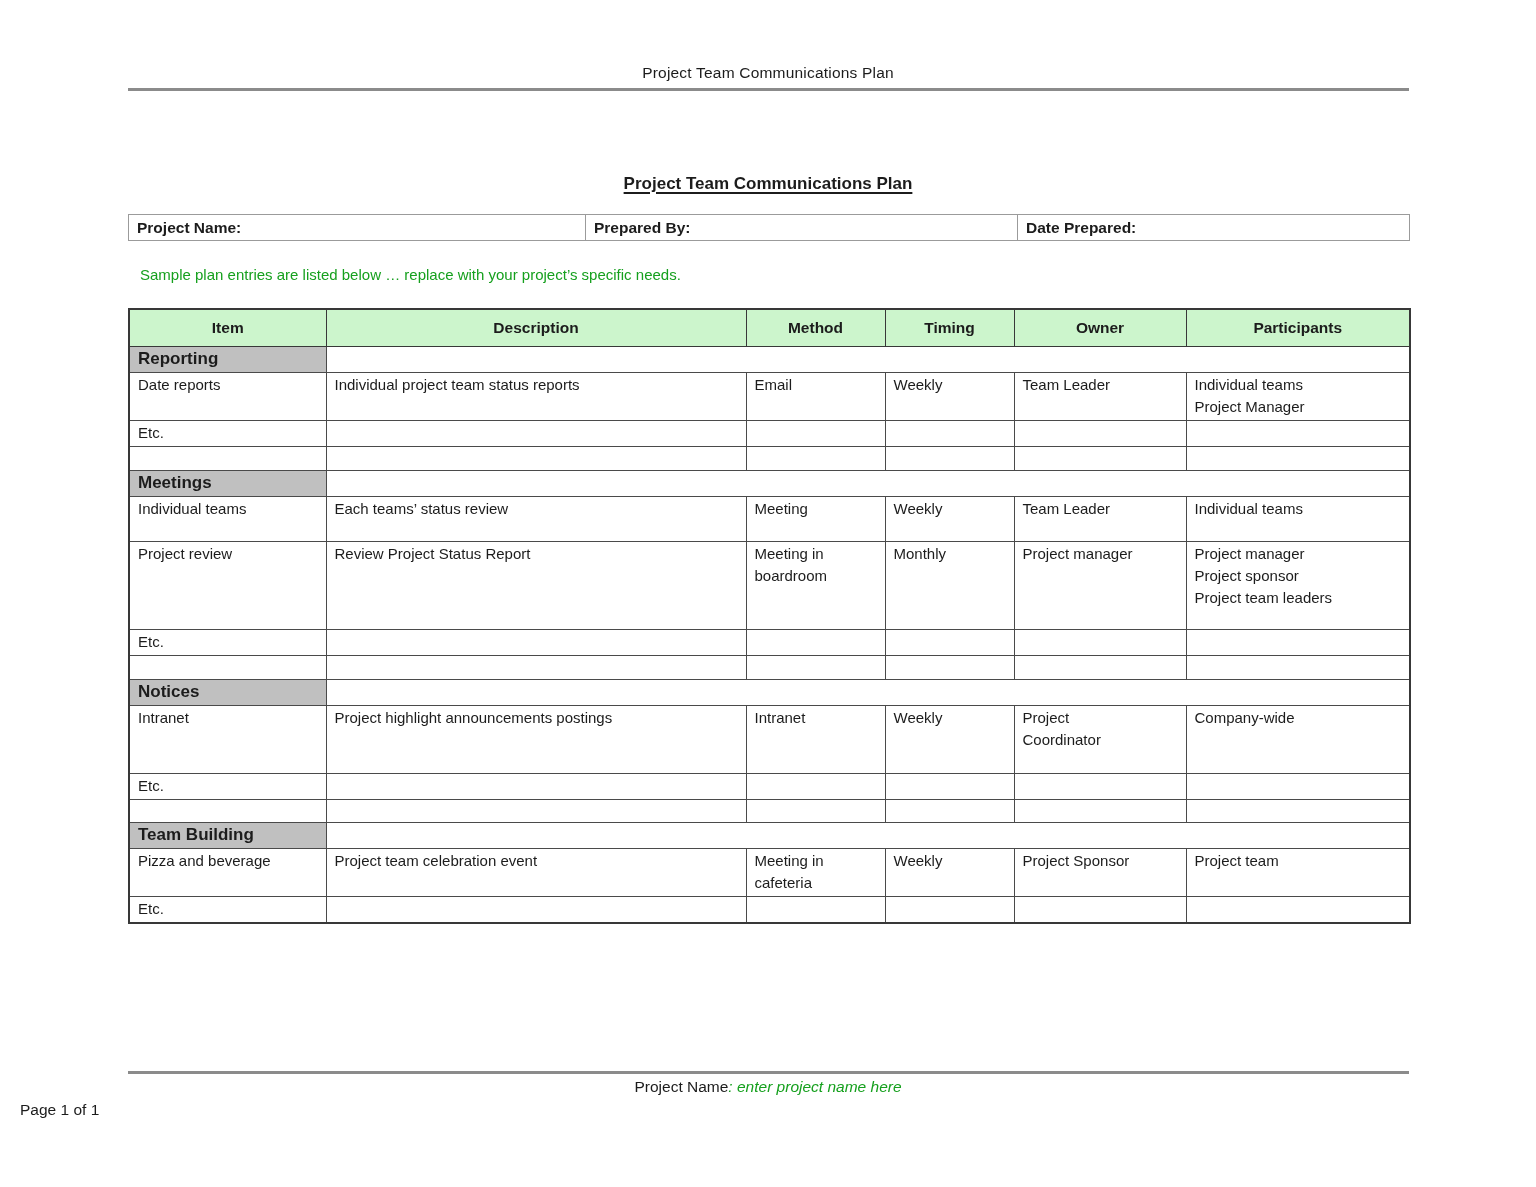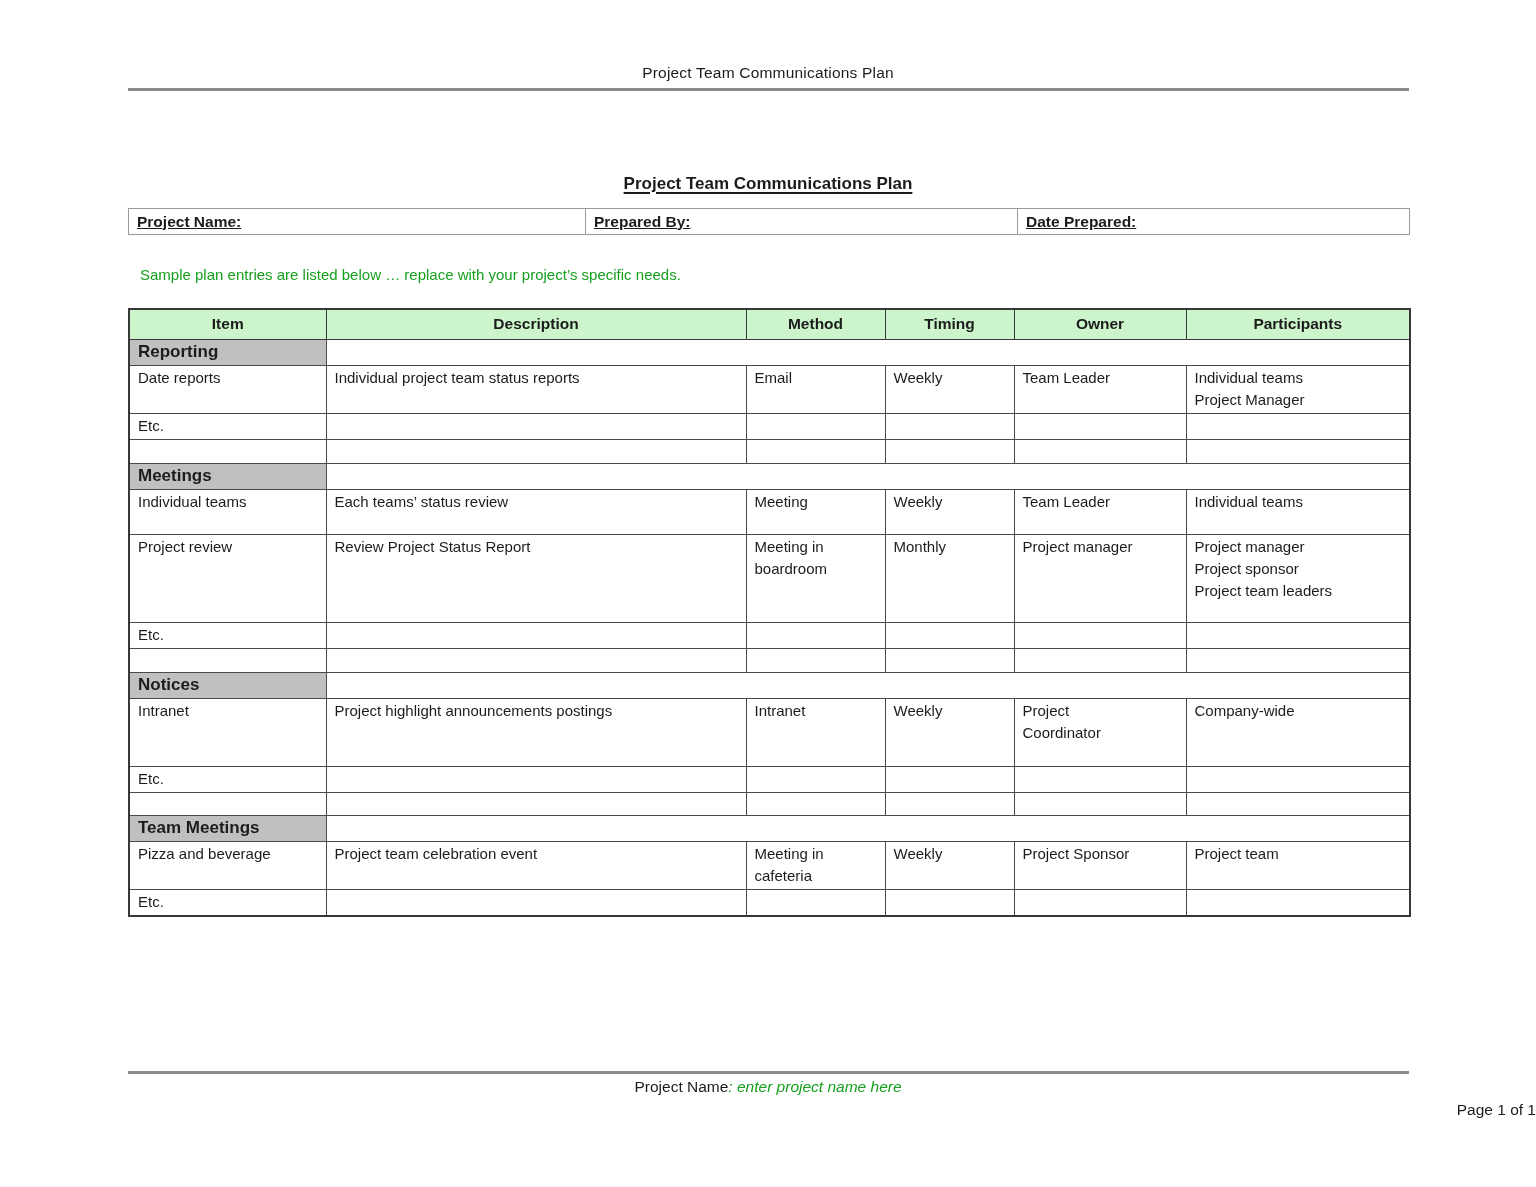--- a/index.html
+++ b/index.html
@@ -19,40 +19,40 @@
   }
   
   .page-header-text{position:absolute;top:64px;left:0;width:100%;text-align:center;
     font-size:15.5px;letter-spacing:.2px;}
   .header-rule{position:absolute;top:88px;left:128px;width:1281px;height:3px;
     background:var(--rule);}
   
   .doc-title{position:absolute;top:174px;left:0;width:100%;text-align:center;
     font-size:17px;font-weight:bold;text-decoration:underline;text-decoration-thickness:2px;text-underline-offset:3px;}
   
-  .info-table{position:absolute;top:208px;left:128px;width:1281px;
-    border-collapse:collapse;table-layout:fixed;text-decoration:underline;}
+  .info-table{position:absolute;top:214px;left:128px;width:1281px;
+    border-collapse:collapse;table-layout:fixed;}
   .info-table td{border:1.5px solid #9b9b9b;font-size:15.5px;font-weight:bold;
     height:26px;padding:1px 8px;vertical-align:middle;background:#fff;}
   
   .note{position:absolute;top:266px;left:140px;font-size:15px;color:var(--accent-green);}
   
   .main-table{position:absolute;top:308px;left:128px;width:1281px;
     border-collapse:collapse;table-layout:fixed;border:2.5px solid #383838;}
   .main-table th{background:var(--table-header-bg);font-size:15.5px;font-weight:bold;
-    text-align:center;border:1.8px solid #383838;height:30px;padding:2px 6px;}
+    text-align:center;border:1.8px solid #383838;height:30px;padding:9px 6px;}
   .main-table td{border:1.5px solid var(--line);font-size:15px;line-height:22px;
     padding:1px 8px 2px;vertical-align:top;white-space:pre-line;background:#fff;}
   .main-table td.section-cell{background:var(--section-bg);font-weight:bold;font-size:17px;}
   
   .footer-rule{position:absolute;top:1071px;left:128px;width:1281px;height:3px;
     background:var(--rule);}
   .footer-line1{position:absolute;top:1078px;left:0;width:100%;text-align:center;font-size:15.5px;}
   .footer-line1 .fill-in{color:var(--accent-green);font-style:italic;}
-  .footer-line2{position:absolute;top:1101px;left:0;width:100%;text-align:right;font-size:15.5px;}
+  .footer-line2{position:absolute;top:1101px;left:0;width:100%;text-align:left;font-size:15.5px;padding-left:20px;}
 </style>
 </head>
 <body>
 
 <div class="page">
 
   <div class="page-header-text">Project Team Communications Plan</div>
   <div class="header-rule"></div>
 
   <div class="doc-title">Project Team Communications Plan</div>
@@ -187,21 +187,21 @@
     <tr style="height:23px">
       <td></td>
       <td></td>
       <td></td>
       <td></td>
       <td></td>
       <td></td>
     </tr>
 
     <tr style="height:23px">
-      <td class="section-cell">Team Meetings</td>
+      <td class="section-cell">Team Building</td>
       <td colspan="5"></td>
     </tr>
     <tr style="height:47px">
       <td>Pizza and beverage</td>
       <td>Project team celebration event</td>
       <td>Meeting in
 cafeteria</td>
       <td>Weekly</td>
       <td>Project Sponsor</td>
       <td>Project team</td>

